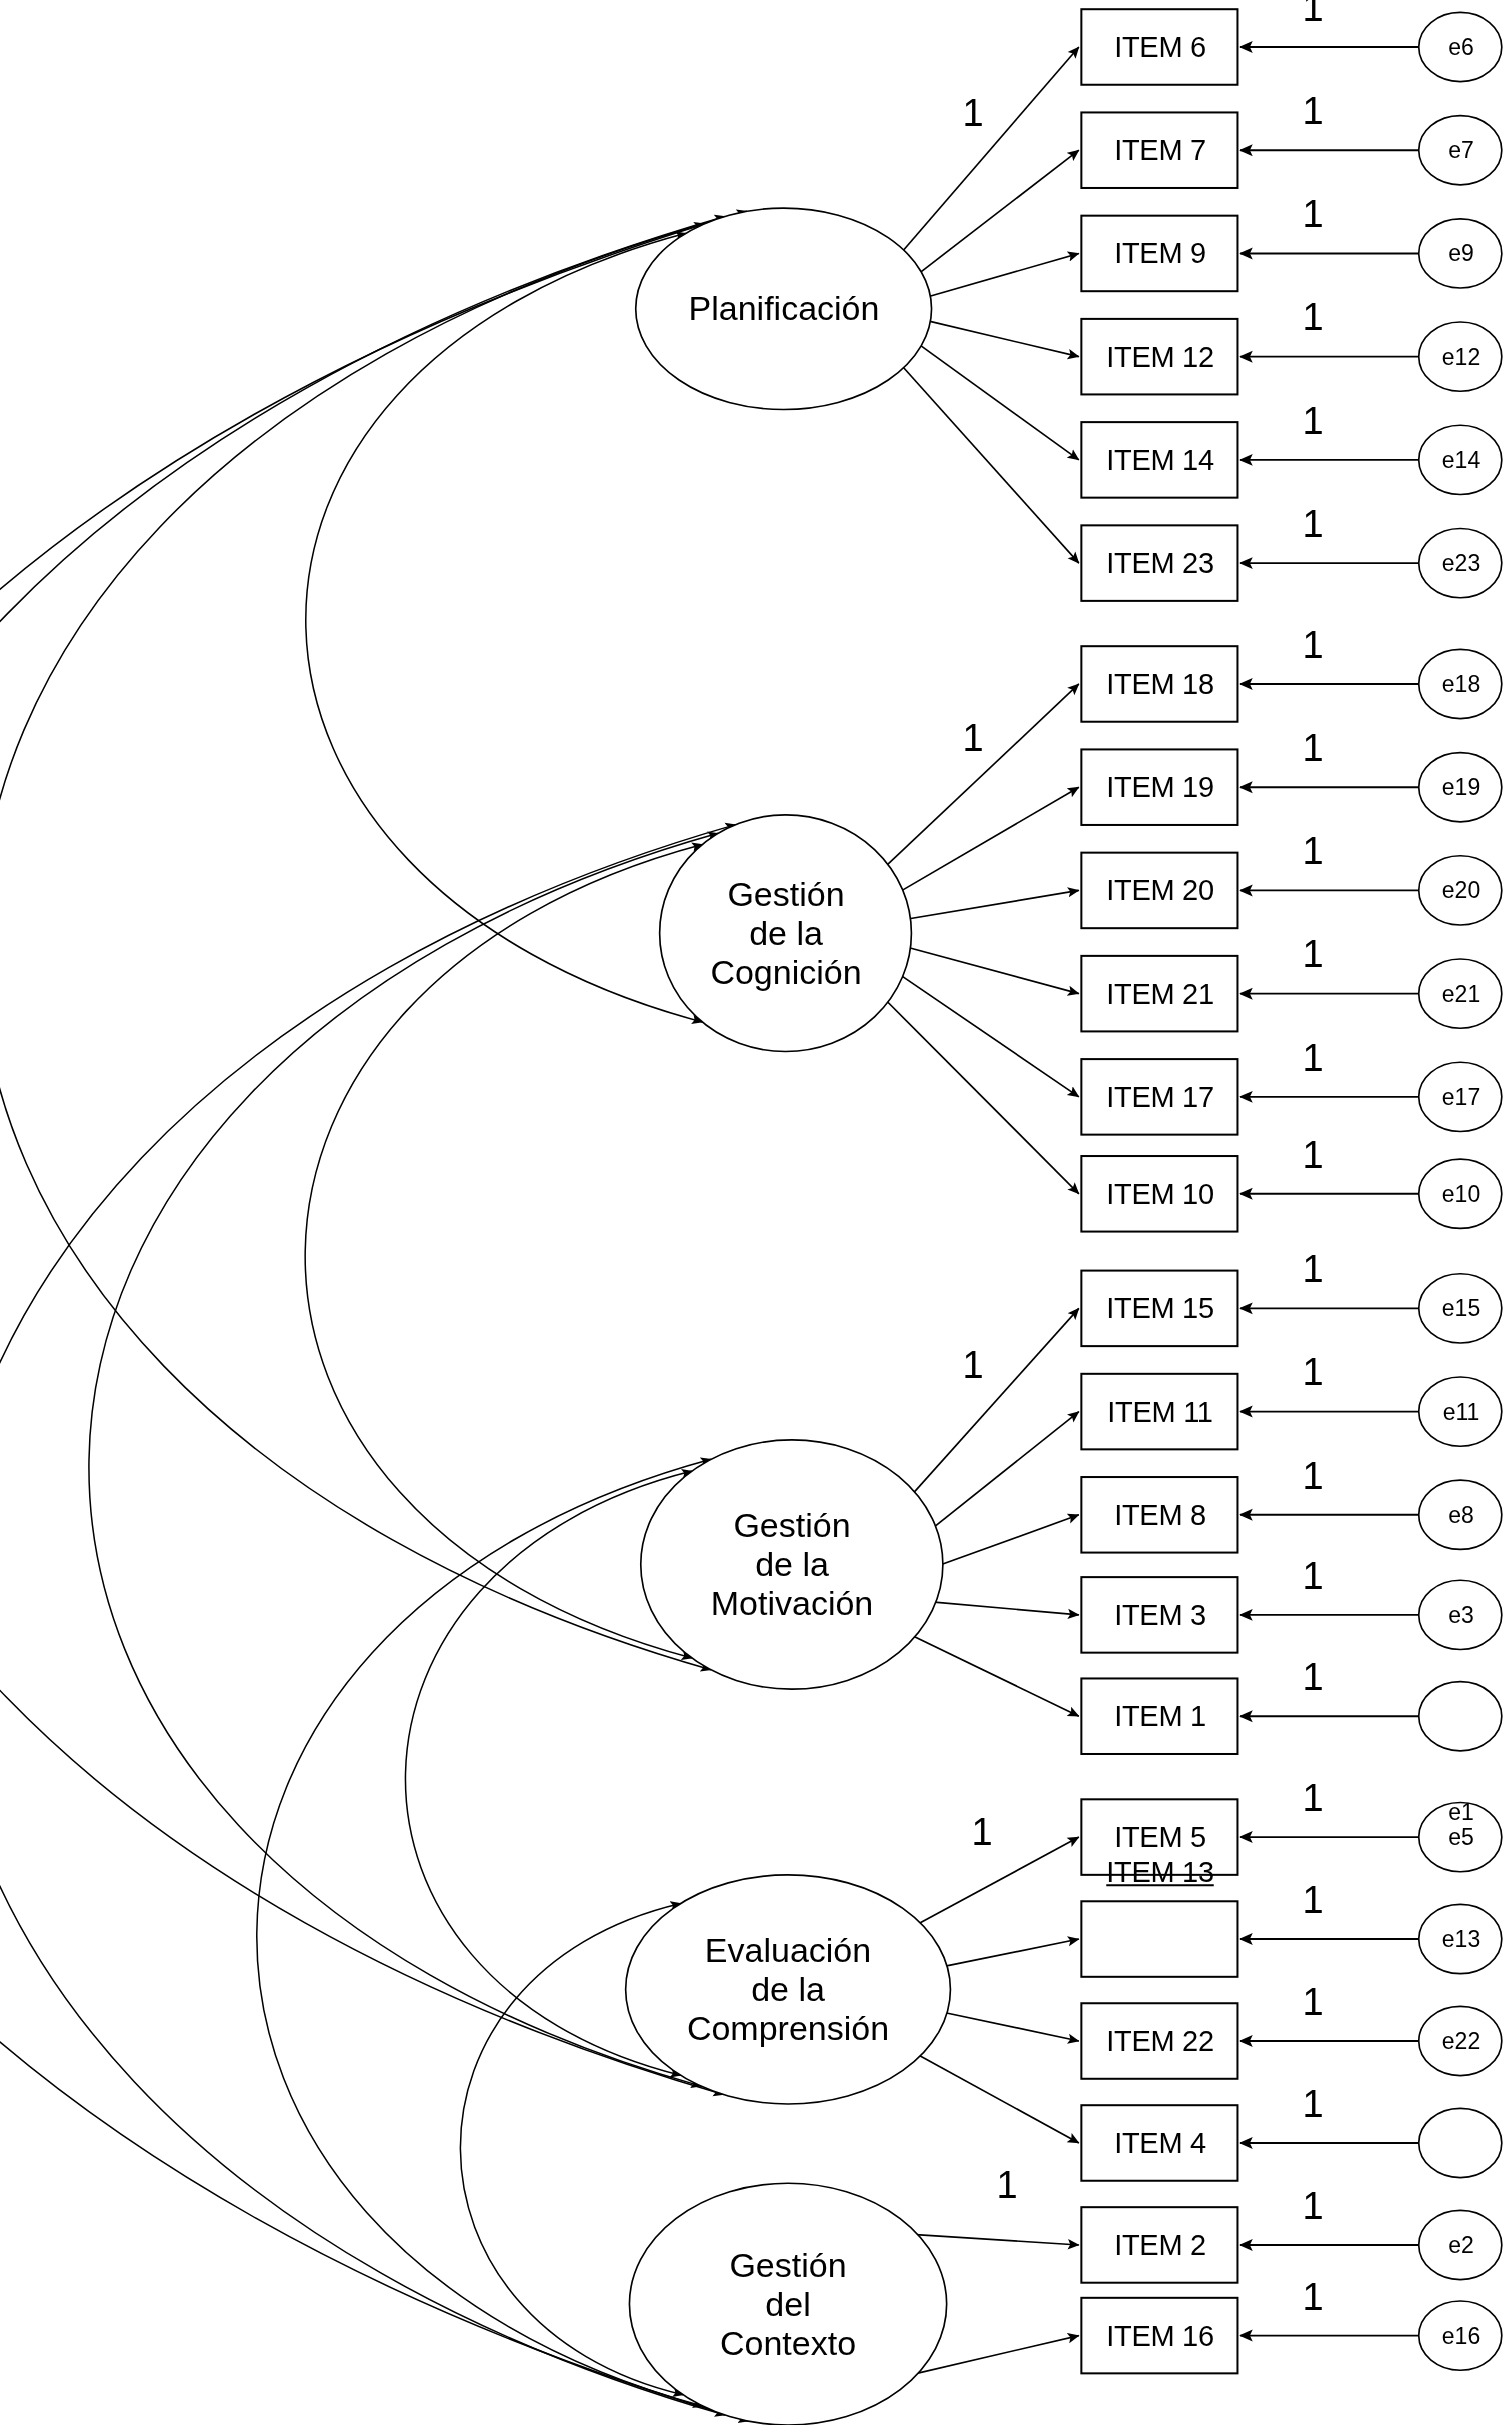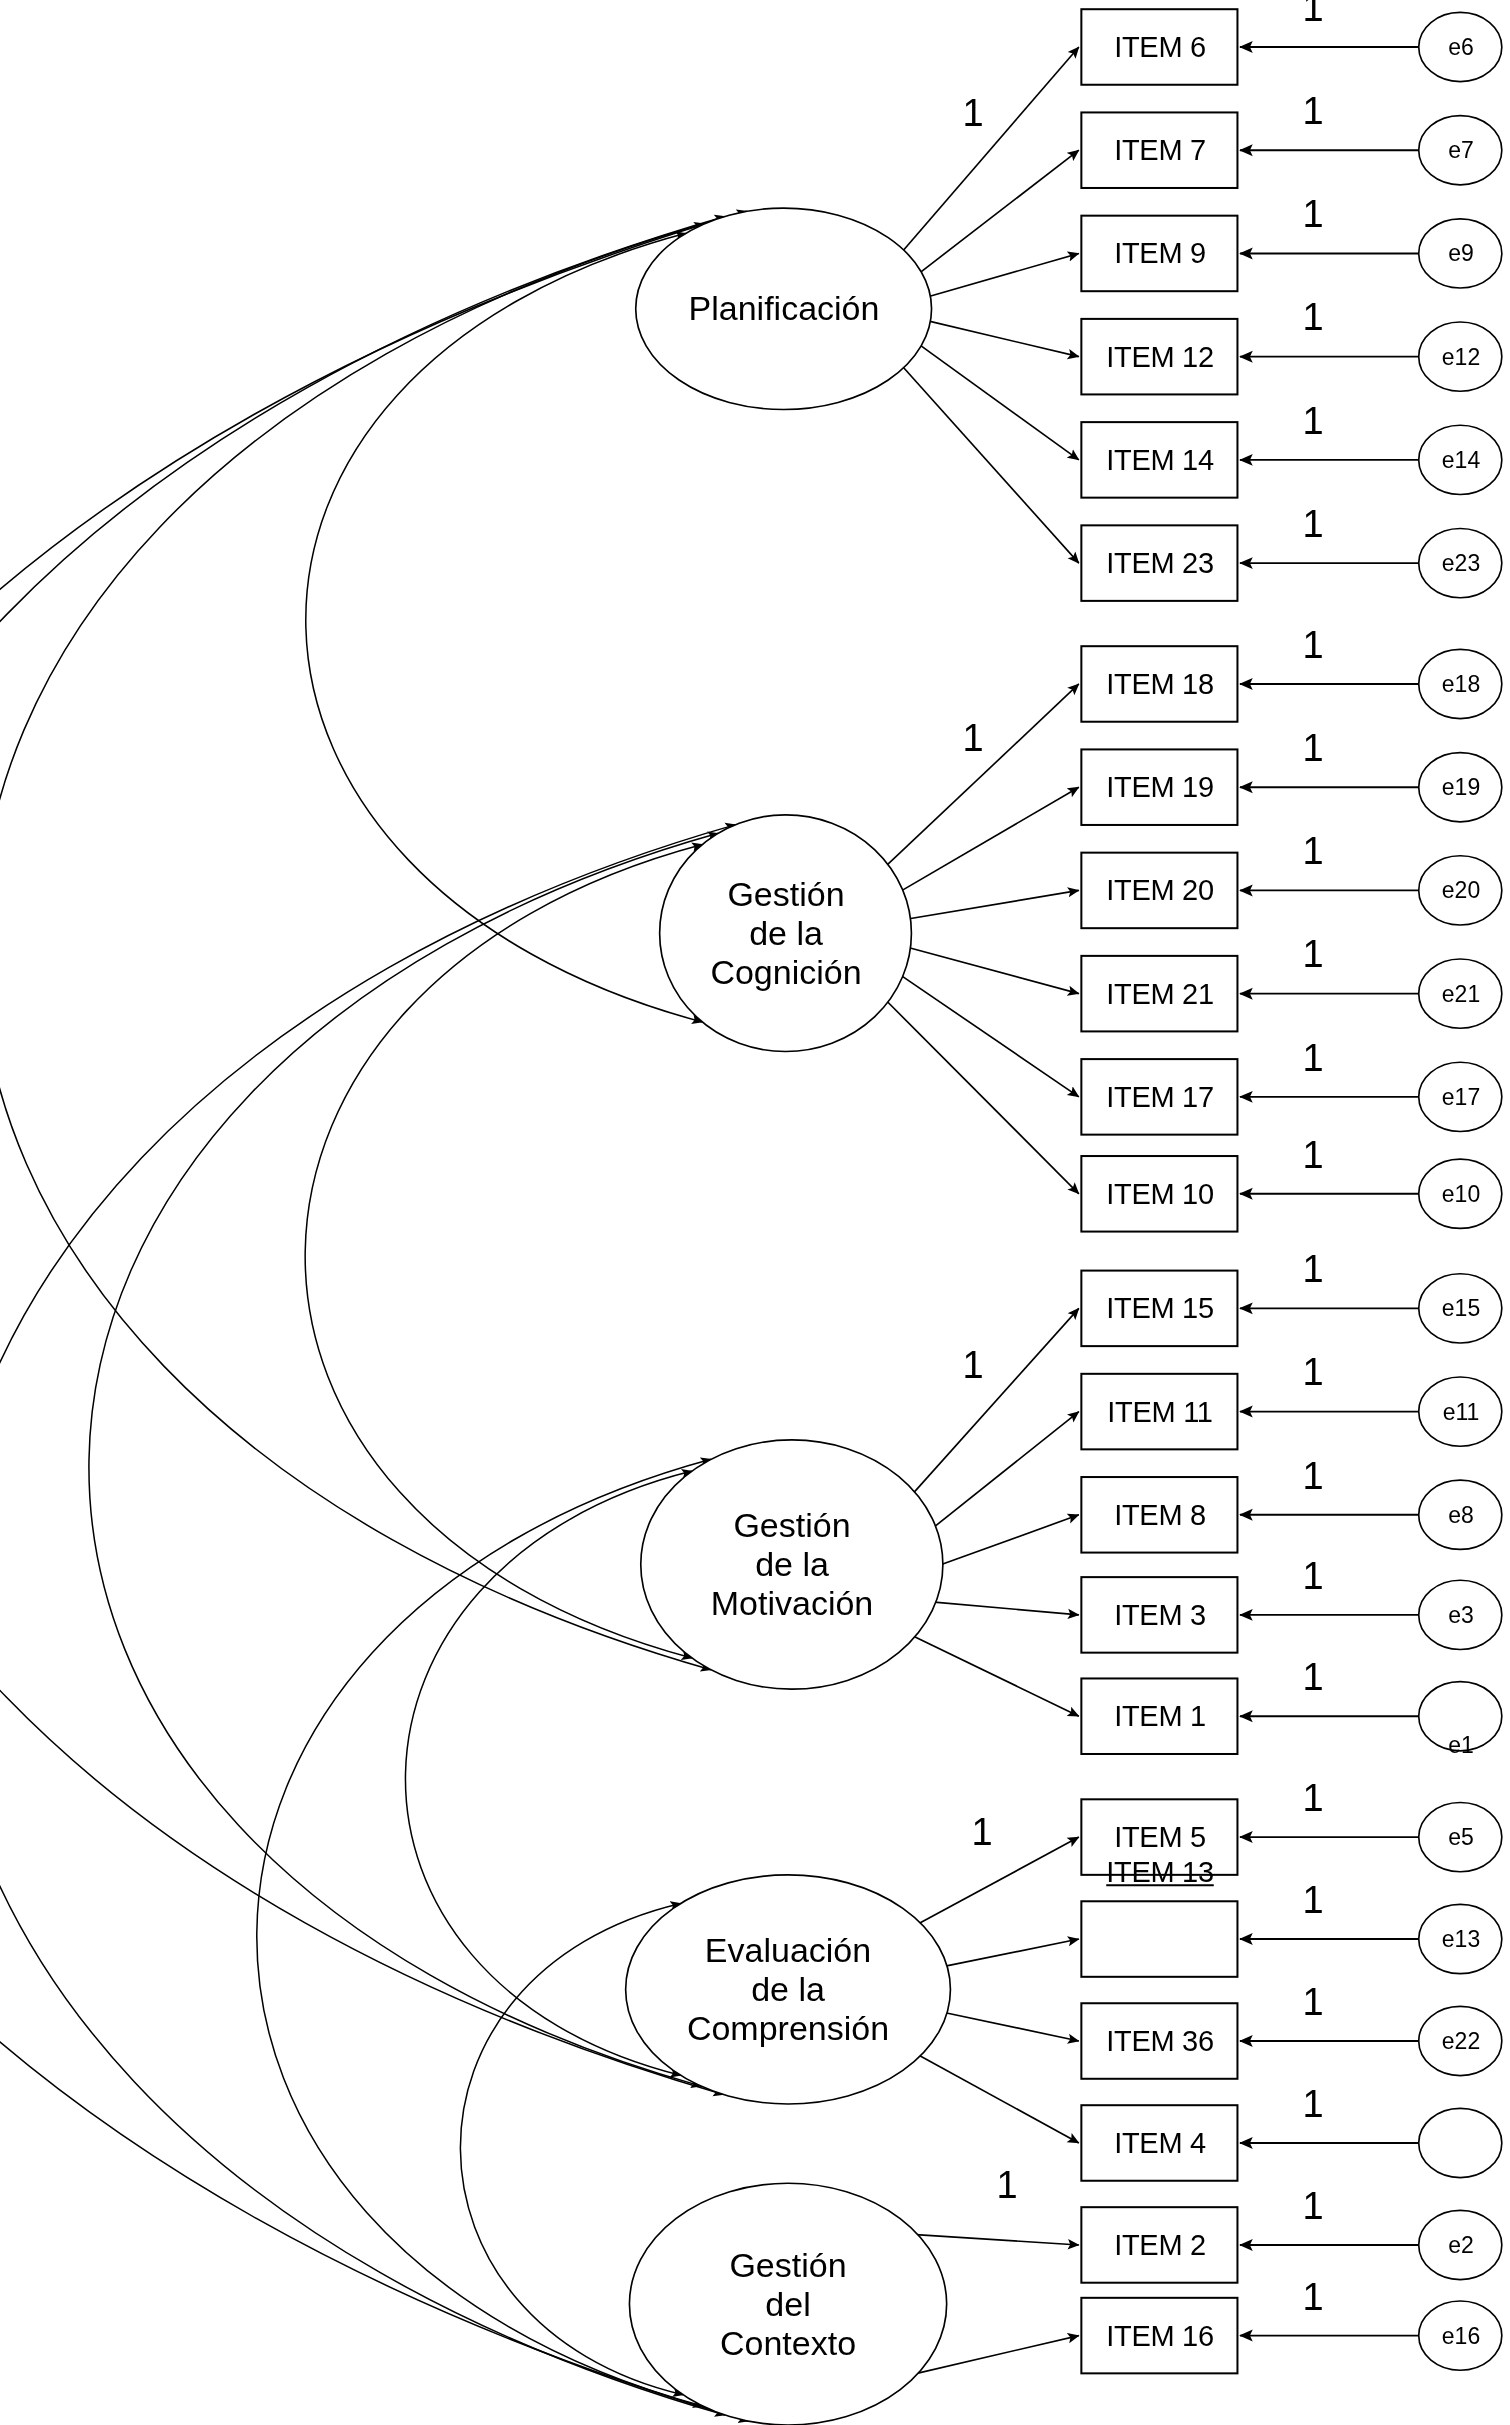--- a/index.html
+++ b/index.html
@@ -191,30 +191,30 @@
       <div class="item-text" style="left: 1160px; top: 1413px;">ITEM 11</div>
       <div class="err-text" style="left: 1461px; top: 1413px;">e11</div>
       <div class="one-label" style="left: 1313px; top: 1372px;">1</div>
       <div class="item-text" style="left: 1160px; top: 1516px;">ITEM 8</div>
       <div class="err-text" style="left: 1461px; top: 1516px;">e8</div>
       <div class="one-label" style="left: 1313px; top: 1476px;">1</div>
       <div class="item-text" style="left: 1160px; top: 1616px;">ITEM 3</div>
       <div class="err-text" style="left: 1461px; top: 1616px;">e3</div>
       <div class="one-label" style="left: 1313px; top: 1576px;">1</div>
       <div class="item-text" style="left: 1160px; top: 1717px;">ITEM 1</div>
-      <div class="err-text" style="left: 1461px; top: 1746px;">e1</div>
+      <div class="err-text" style="left: 1461px; top: 1813px;">e1</div>
       <div class="one-label" style="left: 1313px; top: 1677px;">1</div>
       <div class="one-label" style="left: 973px; top: 1365px;">1</div>
       <div class="item-text" style="left: 1160px; top: 1838px;">ITEM 5</div>
       <div class="err-text" style="left: 1461px; top: 1838px;">e5</div>
       <div class="one-label" style="left: 1313px; top: 1798px;">1</div>
       <div class="item-text" style="left: 1160px; top: 1873px; text-decoration: underline;">ITEM 13</div>
       <div class="err-text" style="left: 1461px; top: 1940px;">e13</div>
       <div class="one-label" style="left: 1313px; top: 1900px;">1</div>
-      <div class="item-text" style="left: 1160px; top: 2042px;">ITEM 36</div>
+      <div class="item-text" style="left: 1160px; top: 2042px;">ITEM 22</div>
       <div class="err-text" style="left: 1461px; top: 2042px;">e22</div>
       <div class="one-label" style="left: 1313px; top: 2002px;">1</div>
       <div class="item-text" style="left: 1160px; top: 2144px;">ITEM 4</div>
       <div class="err-text" style="left: 1528px; top: 2144px;">e4</div>
       <div class="one-label" style="left: 1313px; top: 2104px;">1</div>
       <div class="one-label" style="left: 982px; top: 1832px;">1</div>
       <div class="item-text" style="left: 1160px; top: 2246px;">ITEM 2</div>
       <div class="err-text" style="left: 1461px; top: 2246px;">e2</div>
       <div class="one-label" style="left: 1313px; top: 2206px;">1</div>
       <div class="item-text" style="left: 1160px; top: 2337px;">ITEM 16</div>

